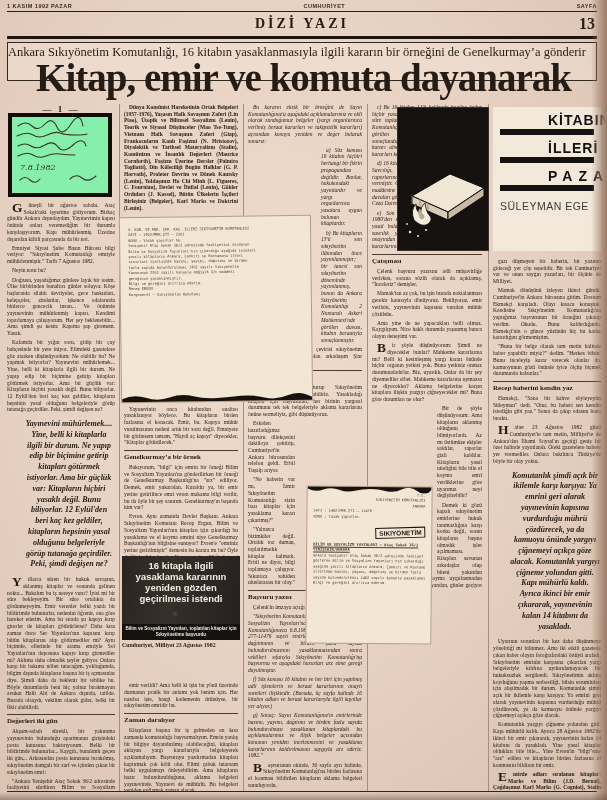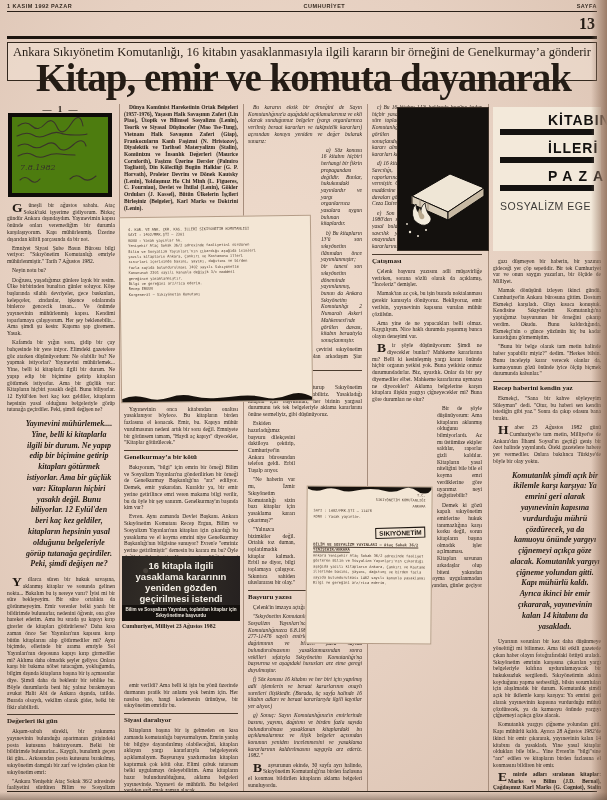--- a/index.html
+++ b/index.html
@@ -14,39 +14,39 @@
     background:linear-gradient(to bottom, rgba(90,70,55,0), rgba(90,70,55,.45));}
   
   .topbar{position:absolute;top:3px;left:7px;right:10px;display:flex;justify-content:space-between;
     font-family:"Liberation Sans",sans-serif;font-size:5.5px;font-weight:bold;letter-spacing:.5px;
     border-bottom:1px solid #2a2018;padding-bottom:2px;color:#352a20;}
   .sectionbar{position:absolute;top:14px;left:7px;right:10px;height:22px;border-bottom:3px solid #1c150f;}
   .sectionbar .sec{position:absolute;left:0;right:0;text-align:center;top:2px;
     font-size:14px;font-weight:bold;letter-spacing:3px;}
   .sectionbar .pageno{position:absolute;right:2px;top:1px;font-size:16px;font-weight:bold;}
   .deck{position:absolute;top:42px;left:7px;right:10px;border:1px solid #33281e;
-    text-align:center;font-size:12.5px;padding:2px 0 20px 0;background:rgba(248,238,226,.35);}
+    font-size:12.5px;padding:2px 0 20px 0;background:rgba(248,238,226,.35);}
   .headline{position:absolute;top:58px;left:0;width:607px;text-align:center;
     font-size:39px;font-weight:bold;letter-spacing:-1px;line-height:1.0;}
   
   .vrule{position:absolute;top:104px;height:687px;width:1px;background:#a68d7c;}
   .col{position:absolute;overflow:hidden;font-size:5.5px;line-height:1.22;text-align:justify;}
   .col .blk{margin:0 0 2.5px 0;}
   .blk.p{text-indent:5px;}
   .blk.b{font-weight:bold;text-indent:5px;}
   .blk.i{font-style:italic;text-indent:5px;}
   .blk.q{font-weight:bold;font-style:italic;font-size:8px;line-height:1.35;text-align:center;
     margin:6px 1px 6px 17px;text-indent:0;}
   .blk.h{font-weight:bold;font-size:7px;border-top:1px solid #4a3b2e;padding-top:2px;margin-top:4px;
     text-align:left;text-indent:0;}
   .dc{float:left;font-weight:bold;font-size:13.5px;line-height:10px;padding:1px 1px 0 0;}
   .partmark{position:absolute;left:7px;width:108px;top:104px;text-align:center;
     font-weight:bold;font-size:9px;letter-spacing:2px;}
   
-  .note{position:absolute;left:8px;top:113px;width:104px;height:84px;background:#4d7c0f;
+  .note{position:absolute;left:8px;top:113px;width:104px;height:84px;background:#86efac;
     border:4px solid #0f0c09;box-sizing:border-box;}
   .note svg{width:100%;height:100%;}
   
   .doc{position:absolute;background:#f3e6d5;border:1px solid #b49c87;box-sizing:border-box;
     font-family:"DejaVu Sans Mono",monospace;color:#4c3c31;overflow:hidden;}
   .doc1{left:120px;top:216px;width:192px;height:186px;transform:rotate(-.7deg);padding:10px 8px 0 8px;}
   .doc2{left:306px;top:486px;width:126px;height:158px;transform:rotate(.5deg);padding:6px 6px 0 6px;}
   .tline{font-size:3.6px;line-height:1.5;white-space:nowrap;overflow:hidden;}
   .doc .head-r{text-align:right;font-size:3.6px;line-height:1.5;}
   .doc .stamp{display:inline-block;border:1.5px solid #1d1712;font-family:"Liberation Sans",sans-serif;
@@ -55,21 +55,21 @@
   .docwave{position:absolute;left:0;width:100%;}
   .doc1 .docwave{bottom:-1px;height:9px;}
   .doc2 .docwave{top:-1px;height:7px;transform:scaleY(-1);}
   
   .clip{position:absolute;left:122px;top:556px;width:118px;box-sizing:border-box;}
   .clip .shot{background:
       radial-gradient(circle at 20% 30%, rgba(120,110,100,.35) 0 2px, transparent 3px),
       radial-gradient(circle at 70% 60%, rgba(130,120,105,.3) 0 2px, transparent 3px),
       radial-gradient(circle at 45% 85%, rgba(110,100,90,.3) 0 2px, transparent 3px),
       linear-gradient(97deg,#2a2522 0%, #353029 40%, #262120 100%);
-    color:#f2ede4;text-align:center;padding:5px 3px 0 3px;
+    color:#f2ede4;text-align:center;padding:5px 3px 19px 3px;
     font-family:"Liberation Sans",sans-serif;font-weight:bold;font-size:9.5px;line-height:1.15;}
   .clip .sub{background:#15110e;color:#efe9df;font-family:"Liberation Sans",sans-serif;
     font-weight:bold;font-size:4.6px;line-height:1.3;padding:2px 3px;text-align:center;}
   .clip .cap{font-weight:bold;font-size:5.8px;margin-top:2px;text-align:left;font-family:"Liberation Serif",serif;}
   
   .illus{position:absolute;left:397px;top:107px;width:92px;height:144px;background:#14110e;
     border:1px solid #3a2f26;box-sizing:border-box;}
   .series{position:absolute;left:493px;top:107px;width:108px;height:144px;background:#f3e9da;
     box-sizing:border-box;padding:6px 7px 4px 7px;font-family:"Liberation Sans",sans-serif;}
   .series .w{font-weight:bold;font-size:14px;letter-spacing:1px;color:#141210;line-height:1;margin-left:48px;}
@@ -80,20 +80,21 @@
 </style>
 </head>
 <body>
 
 <div class="topbar">
   <span>1 KASIM 1992 PAZAR</span>
   <span>CUMHURİYET</span>
   <span>SAYFA</span>
 </div>
 <div class="sectionbar">
+  <div class="sec">DİZİ YAZI</div>
   <div class="pageno">13</div>
 </div>
 <div class="deck">Ankara Sıkıyönetim Komutanlığı, 16 kitabın yasaklanmasıyla ilgili kararın bir örneğini de Genelkurmay’a gönderir</div>
 <div class="headline">Kitap, emir ve komuta dayanarak</div>
 
 <div class="vrule" style="left:119px"></div>
 <div class="vrule" style="left:243px"></div>
 <div class="vrule" style="left:367px"></div>
 <div class="vrule" style="left:488px"></div>
 <div class="bottomrule"></div>
@@ -122,26 +123,26 @@
     <div class="blk q">Yayınevini mühürlemek.... Yine, belli ki kitaplarla ilgili bir durum. Ne yapıp edip bir biçimine getirip kitapları götürmek istiyorlar. Ama bir güçlük var: Kitapların hiçbiri yasaklı değil. Bunu biliyorlar. 12 Eylül'den beri kaç kez geldiler, kitapların hepsinin yasal olduğunu belgeleriyle görüp tutanağa geçirdiler. Peki, şimdi değişen ne?</div>
     <div class="blk p"><span class="dc">Y</span>ıllarca süren bir hukuk savaşına, aklanmış kitaplar ve sonunda gelinen nokta... Bakalım bu iş nereye varır? İyisi mi bir süre bekleyeyim. Bir süre ortalıkta da görünmeyeyim. Emir verenler belki yazılı bir bildirimde bulunurlar, nedenini öğrenir, ona göre hareket ederim. Ama bu sırada şu kapıyı kırıp girerler de kitapları götürürlerse? Daha kısa zaman önce Ser Yayınları'nın kapısını kırıp bütün kitaplarını alıp götürmediler mi? Aynı biçimde, ellerinde bir arama emriyle Sol Yayınları'nın deposuna kapıyı kırıp girmediler mi? Aklıma daha olmadık şeyler geliyor. Onlara karşı bir bakıma nöbet tutacağım, yokluğumda, bilgim dışında kitapların başına bir iş açmasınlar diye. Şimdi daha da beklenir bir tehlike bu. Böyle durumlarda beni hiç yalnız bırakmayan avukat Halit Abi de Ankara dışında, tatilde. Burada olsaydı, vekilim olarak gider, belki bir fikir alabilirdi.</div>
     <div class="blk h">Değerleri iki gün</div>
     <div class="blk p">Akşam-sabah sürekli, bir yakınıma yayınevinin bulunduğu apartmanın girişindeki posta kutusuna baktırıyorum. Belki bir bildirimde bulunurlar... Kaygılı, bunalımlı geçen iki gün... Arkasından posta kutusuna bırakılmış, sıkıyönetim damgalı bir zarf ve içinden çıkan bir sıkıyönetim emri:</div>
     <div class="blk p">"Ankara Yenişehir Ataç Sokak 36/2 adresinde faaliyetini sürdüren Bilim ve Sosyalizm Yayınları'nın çıkardığı aşağıda isimleri yazılı kitaplardan Ankara, Çankırı ve Kastamonu illerinin sınırları içerisinde basımı, yayımı, dağıtımı ve birden fazla sayıda bulundurulması 1402 sayılı Sıkıyönetim Kanunu'nun 2301 sayılı kanunla değişik 3/c maddesi ve fıkrası gereğince yasaklanmıştır. Bilgi ve gereğini arz/rica ederim." İmza: "Recep Ergun, Korgeneral, 4. Kolordu ve Ankara, Çankırı, Kastamonu illeri Sıkıyönetim Komutanı."</div>
   </div>
 <div class="col" style="left:124px;top:104px;width:114px;height:687px">
     <div class="blk b">Dünya Komünist Hareketinin Ortak Belgeleri (1957-1976), Yaşasın Halk Savaşının Zaferi (Lin Piao), Ütopik ve Bilimsel Sosyalizm (Lenin), Teorik ve Siyasal Düşünceler (Mao Tse-Tung), Vietnam Halk Savaşının Zaferi (Giap), Frankocuların Kanlı Faşizmi (N. Hristozov), Diyalektik ve Tarihsel Materyalizm (Stalin), Komünizm ve İnsanlık Değerleri (Maurice Cornforth), Faşizm Üzerine Dersler (Palmiro Togliatti), Din Köleciliği Bugün Halklar (G. P. Horvath), Proleter Devrim ve Dönek Kautsky (Lenin), Yoldaşımız Ho Chi Minh (L. Figueres, C. Fourniau), Devlet ve İhtilal (Lenin), Gökler Orduları (J. Kossel), Bütün Ülkelerin İşçileri Birleşiniz (Belgeler), Karl Marks ve Doktrini (Lenin).</div>
     <div style="height: 192px;"></div>
     <div class="blk p">Yayınevinin onca kitabından onaltısı yasaklanıyor böylece. Bu kitapların birden fazlasına el konacak. Emir, bu. Kapıya mühür vurulmasının nedeni artık bir soru değil. Emniyete bir görünsem tamam, "Haydi aç kapıyı" diyecekler, "Kitaplar götürülecek."</div>
-    <div class="blk h">Genelkurmay’a bir kötü</div>
+    <div class="blk h">Genelkurmay’a bir örnek</div>
     <div class="blk p">Bakıyorum, "bilgi" için emrin bir örneği Bilim ve Sosyalizm Yayınları'na gönderilirken bir örneği de Genelkurmay Başkanlığı'na "arz" ediliyor. Demek, emir yukarıdan. Kuraldır ya, bir emir yerine getirilince emri veren makama bilgi verilir, bu da öyle bir şey sanırım. Genelkurmay'ın başında kim var?</div>
     <div class="blk p">Evren. Aynı zamanda Devlet Başkanı. Ankara Sıkıyönetim Komutanı Recep Ergun, Bilim ve Sosyalizm Yayınları'nın kitapları için çıkardığı bu yasaklama ve el koyma emrini niye Genelkurmay Başkanlığı'nın bilgisine sunuyor? Evren'e "emriniz yerine getirilmiştir" demesin bu karara mı bu? Öyle değil de Sıkıyönetim Komutanı kendiliğinden mi mahkemelerce aklanmış kitaplar için böyle işler yapıyor?</div>
     <div style="height: 106px;"></div>
     <div class="blk p">emir verildi? Ama belli ki işin bu yönü üzerinde durmanın pratik bir anlamı yok benim için. Her nasılsa işte, hangi kademenin ürünüyse, bir sıkıyönetim emridir bu.</div>
-    <div class="blk h">Siyasi daralıyor</div>
+    <div class="blk h">Zaman daralıyor</div>
     <div class="blk p">Kitapların başına bir iş gelmeden en kısa zamanda komutanlığa başvurmalıyım. Emrin yanlış bir bilgiye dayandırılmış olabileceğini, kitapları aklayan yargı kararlarıyla belgeleyerek açıklamalıyım. Başvuruyu yazdırmadan kitapları kaptırmak çok kötü olur. Elimi çabuk tutarsam belki uygulamayı önleyebilirim. Ama kitapların hazır bulundurulduğunu, aklama belgeleri yayınevinde. Yayınevi de mühürlü. Bu belgeleri yeniden sağlamak zaman alacak.</div>
   </div>
 <div class="col" style="left:248px;top:104px;width:114px;height:687px">
     <div class="blk i">Bu kararın eksik bir örneğini de Sayın Komutanlığınız'a aşağıdaki açıklamalarımız ve ekli olarak sunduğumuz belgeler (yargı organlarınca verilmiş beraat kararları ve takipsizlik kararları) açısından konuyu yeniden ve değer bularak sunarız:</div>
     <div style="height: 192px; float: left; width: 70px; margin: 0px 3px 2px 0px;"></div>
     <div class="blk i">a) Söz konusu 16 kitabın hiçbiri herhangi bir fikrin propagandası değildir. Bunlar, hukukundaki yayınlardır ve yargı organlarınca yasalara uygun bulunan kitaplardır.</div>
     <div class="blk i">b) Bu kitapların 13'ü son sıkıyönetim ilânından önce yayımlanmıştır; bir tanesi son sıkıyönetim döneminde yayımlanmış, bunun da Ankara Sıkıyönetim Komutanlığı 2 Numaralı Askeri Mahkemesi'nde görülen davası, kitabın beraatıyla sonuçlanmıştır.</div>
     <div class="blk p">Bu aklama belgesini de, çevirisi sıkıyönetim mahkemesinde aklanmış olan arkadaşım Şiar Yalçın'dan sağlayabildik.</div>
     <div class="blk h">Dilekçe zamanı</div>
     <div class="blk p"><span class="dc">A</span>rtık şimdi oturup Sıkıyönetim Komutanlığı'na yazabiliriz. Yasakladığı kitaplar için başvurmalı, her birinin yargısal durumunu tek tek belgeleriyle aklama kararlarını önüne sermeliyiz, gibi düşünüyoruz.</div>
@@ -250,17 +251,17 @@
     </g>
   </svg>
 </div>
 <div class="series">
   <div class="w">KİTABIN</div>
   <div class="bar"></div>
   <div class="w">İLLERİ</div>
   <div class="bar"></div>
   <div class="w spread">PAZAR</div>
   <div class="bar"></div>
-  <div class="author">SOSYALİZM EGE</div>
+  <div class="author">SÜLEYMAN EGE</div>
 </div>
 
 <div class="edge-right"></div>
 <div class="edge-bottom"></div>
 
 </body></html>

